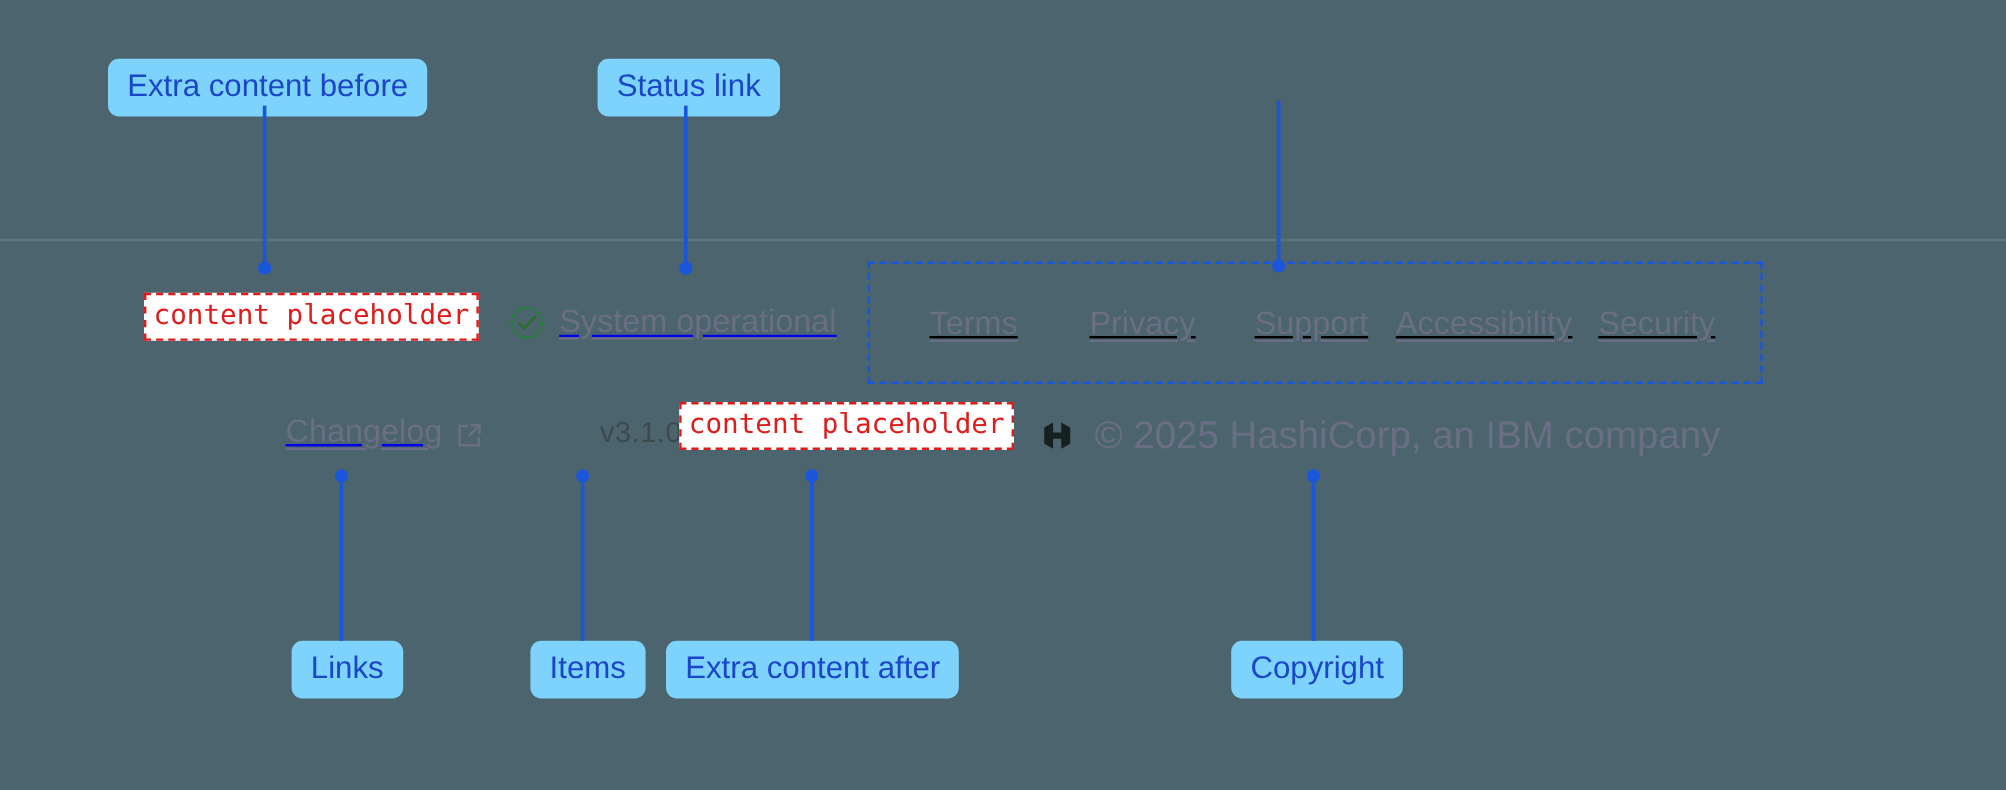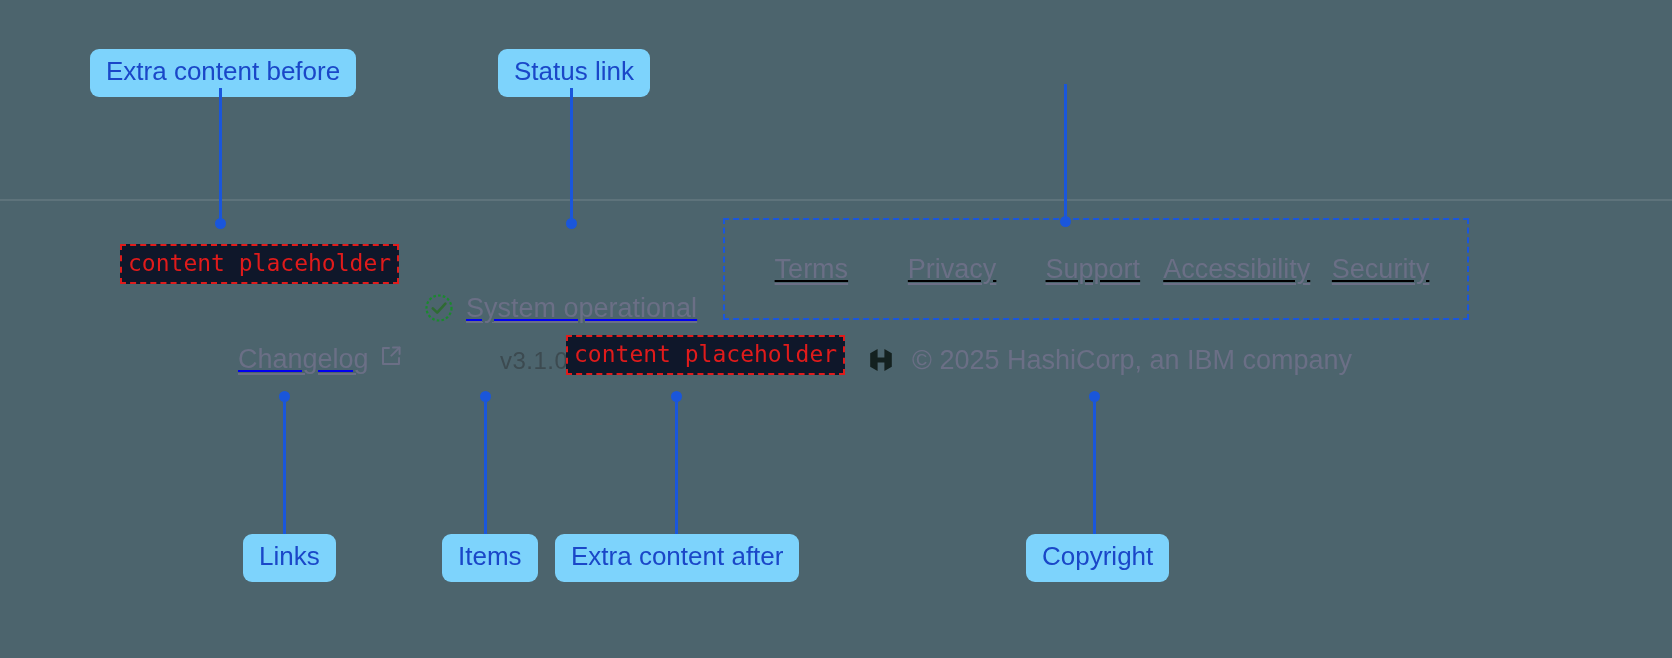--- a/index.html
+++ b/index.html
@@ -39,39 +39,39 @@
     top: 201px;
     height: 245px;
   }
 
   
   .placeholder {
     position: absolute;
     font-family: "DejaVu Sans Mono", "Liberation Mono", monospace;
     font-size: 23px;
     color: #e01b1b;
-    background: #0f172a;
+    background: #ffffff;
     border: 2px dashed #e01b1b;
     padding: 4px 6px 6px 6px;
     letter-spacing: 0px;
     white-space: nowrap;
     line-height: 1.15;
   }
 
   #ph-before { left: 120px; top: 244px; }
   #ph-after  { left: 566px; top: 335px; }
 
   
   .status-link {
     position: absolute;
     left: 424px;
     top: 253px;
     display: flex;
+    align-items: center;
     gap: 12px;
-    margin-top: 40px;
   }
   .status-icon {
     width: 30px;
     height: 30px;
     display: block;
   }
   .status-text {
     font-size: 27px;
     color: #6b6f86;
     text-decoration: underline;
@@ -104,21 +104,21 @@
     flex: 1;
     text-align: center;
   }
 
   
   .changelog {
     position: absolute;
     left: 238px;
     top: 344px;
     display: flex;
-    align-items: flex-start;
+    align-items: flex-end;
     gap: 10px;
   }
   .changelog-text {
     font-size: 27px;
     color: #6b6f86;
     text-decoration: underline;
     text-underline-offset: 5px;
     text-decoration-thickness: 2px;
   }
   .ext-icon { width: 24px; height: 24px; display: block; }
@@ -138,21 +138,21 @@
   .copyright {
     position: absolute;
     left: 866px;
     top: 344px;
     display: flex;
     align-items: center;
     gap: 16px;
   }
   .hashi-logo { width: 30px; height: 32px; display: block; }
   .copyright-text {
-    font-size: 27px;
+    font-size: 32px;
     color: #6b6f86;
     white-space: nowrap;
   }
 
   
   .callout {
     position: absolute;
     background: #7dd3fc;
     color: #1a47c8;
     font-size: 26px;

